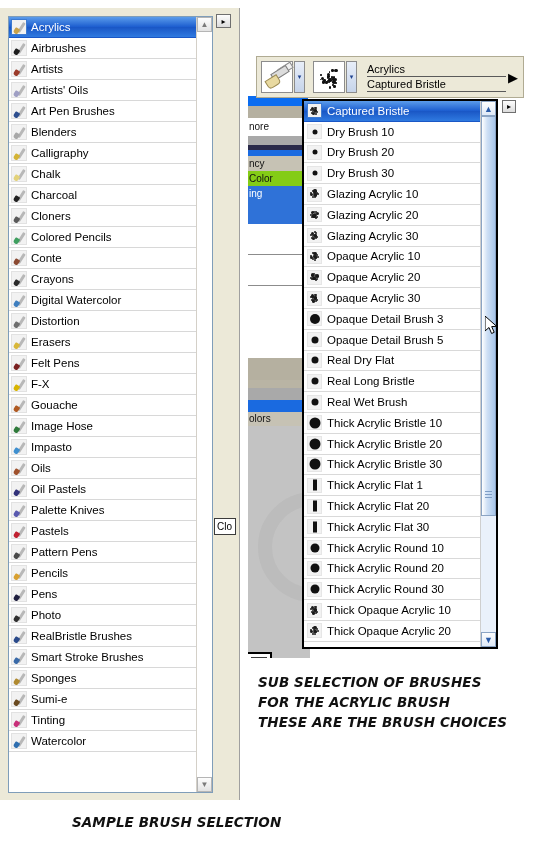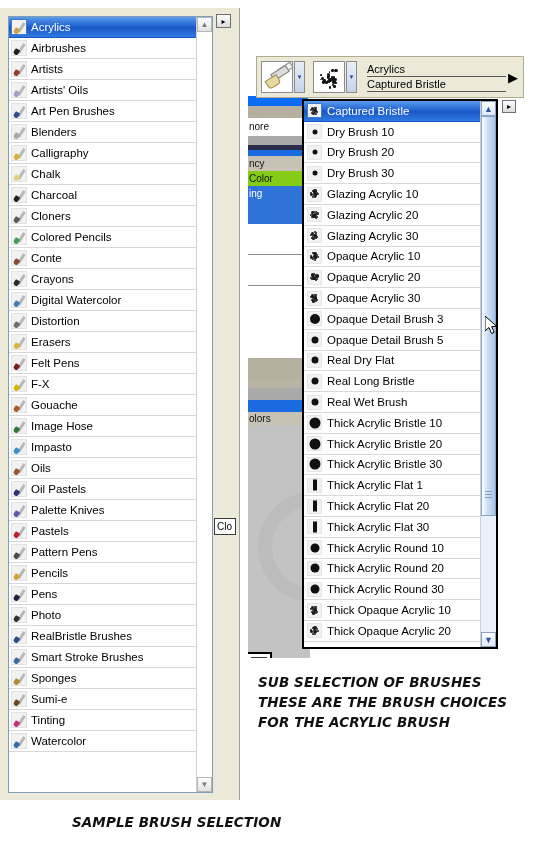--- a/index.html
+++ b/index.html
@@ -869,17 +869,17 @@
 
   <div id="dd-expand">▸</div>
 
   <svg id="cursor" viewBox="0 0 14 20">
     <polygon points="0,0 0,15 4,11.5 6.6,17.5 9.2,16.3 6.7,10.6 11.6,10.3" fill="#ffffff" stroke="#000" stroke-width="1"></polygon>
   </svg>
 </div>
 
 <div class="caption" id="caption-right">
   <div>SUB SELECTION OF BRUSHES</div>
+  <div>FOR THE ACRYLIC BRUSH</div>
   <div>THESE ARE THE BRUSH CHOICES</div>
-  <div>FOR THE ACRYLIC BRUSH</div>
 </div>
 
 <div class="caption" id="caption-left">SAMPLE BRUSH SELECTION</div>
 
 </body></html>

